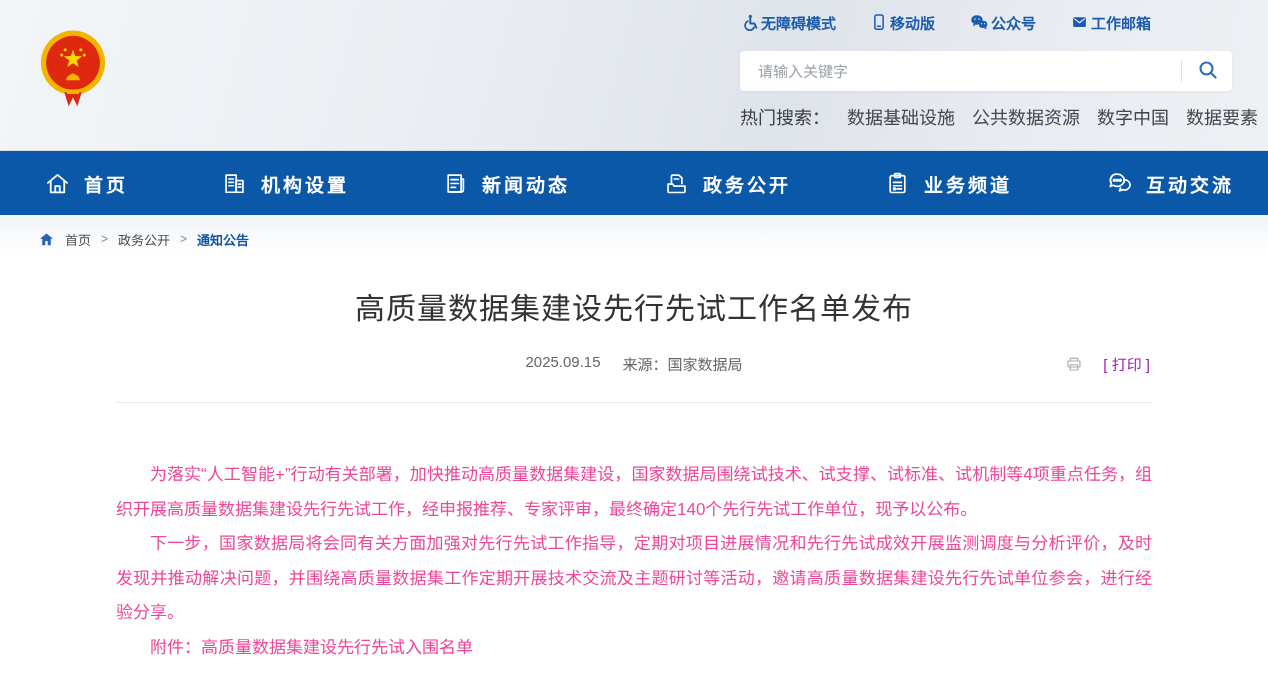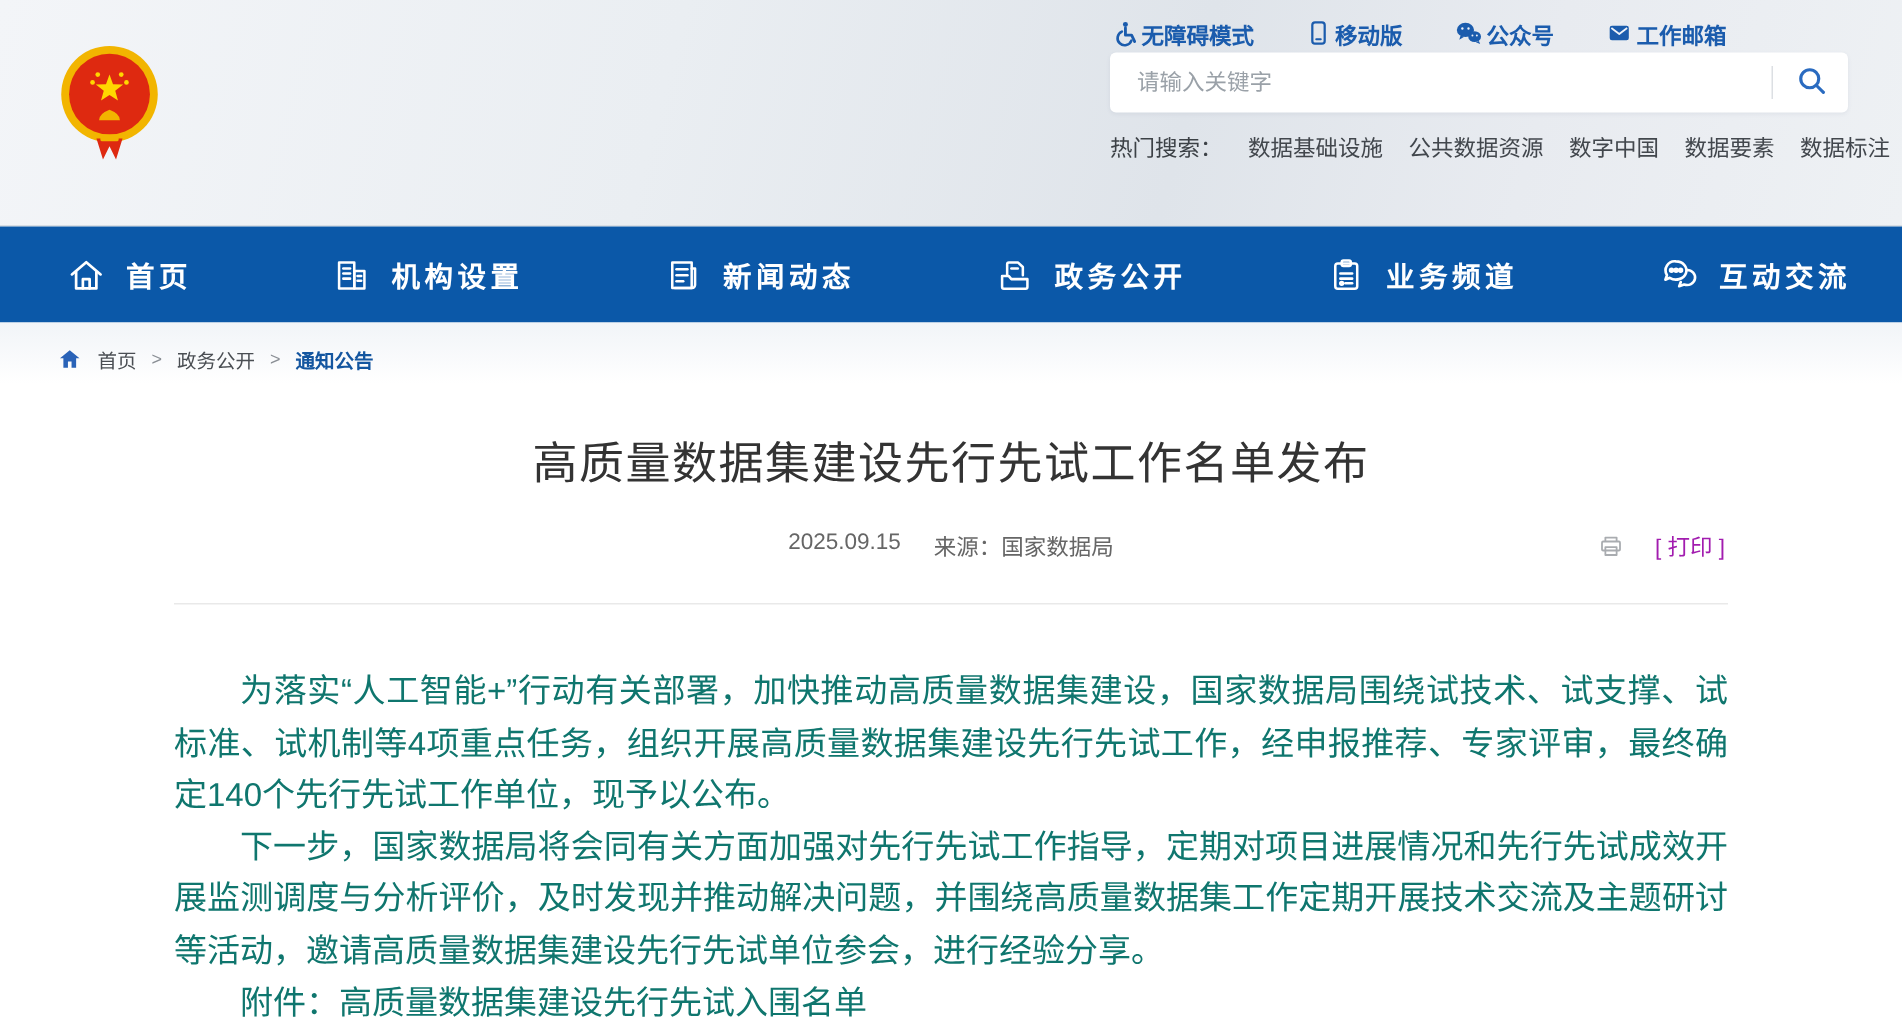--- a/index.html
+++ b/index.html
@@ -27,34 +27,34 @@
     font-size:20px; color:#1a5cab; margin-top:3px; letter-spacing:0.4px;
   }
 
   .header-right { position:absolute; left:740px; top:10px; width:492px; }
   .utility-row { display:flex; align-items:center; gap:34px; height:24px; }
   .utility-item { display:flex; align-items:center; gap:2px; color:#1b5cad;
     font-size:15px; font-weight:600; cursor:pointer; white-space:nowrap; }
   .utility-item svg { display:block; }
 
   .search-box {
-    margin-top:1px; height:40px; background:#ffffff; border-radius:4px;
+    margin-top:17px; height:40px; background:#ffffff; border-radius:4px;
     display:flex; align-items:center; padding:0 12px 0 16px;
     box-shadow:0 1px 3px rgba(60,80,110,0.08);
   }
   .search-input {
     flex:1; border:none; outline:none; font-size:15px; color:#333;
     font-family:inherit; background:transparent;
   }
   .search-input::placeholder { color:#9aa1a8; }
   .search-divider { width:1px; height:22px; background:#dcdfe3; margin:0 14px 0 8px; }
   .search-btn { border:none; background:none; padding:0; cursor:pointer; display:flex; }
 
   .hot-search { margin-top:12px; display:flex; align-items:center; gap:17px;
-    font-size:15px; color:#42474d; white-space:nowrap; }
+    font-size:18px; color:#42474d; white-space:nowrap; }
   .hot-search .hot-label { color:#3c4146; }
   .hot-term { cursor:pointer; color:#42474d; }
 
   
   .nav {
     position:absolute; top:151px; left:0; width:1268px; height:64px;
     background:#0b58a8; display:flex; align-items:center;
     justify-content:space-between; padding:0 34px 0 44px;
   }
   .nav-item { display:flex; align-items:center; gap:13px; color:#ffffff;
@@ -77,21 +77,21 @@
   .article-title {
     text-align:center; font-size:30px; font-weight:normal; color:#333;
     margin-top:21px; letter-spacing:1px;
   }
   .article-meta { position:relative; margin-top:25px; height:22px;
     text-align:center; font-size:15px; color:#666; }
   .meta-center { display:inline-flex; gap:22px;justify-content:flex-end; }
   .print-link { position:absolute; right:2px; top:0; display:flex; align-items:center;
     gap:20px; color:#a21caf; font-size:15px; cursor:pointer; }
   .article-divider { margin-top:27px; border:none; border-top:1px solid #e9e9e9; }
-  .article-body { margin-top:41px; font-size:22px; color:#0f766e;
+  .article-body { margin-top:55px; font-size:17px; color:#ec4899;
     line-height:34.6px; text-align:justify; }
   .article-body p { margin:0; text-indent:2em; }
 </style>
 </head>
 <body>
 
 <div class="page">
 
   <div class="header">
 

